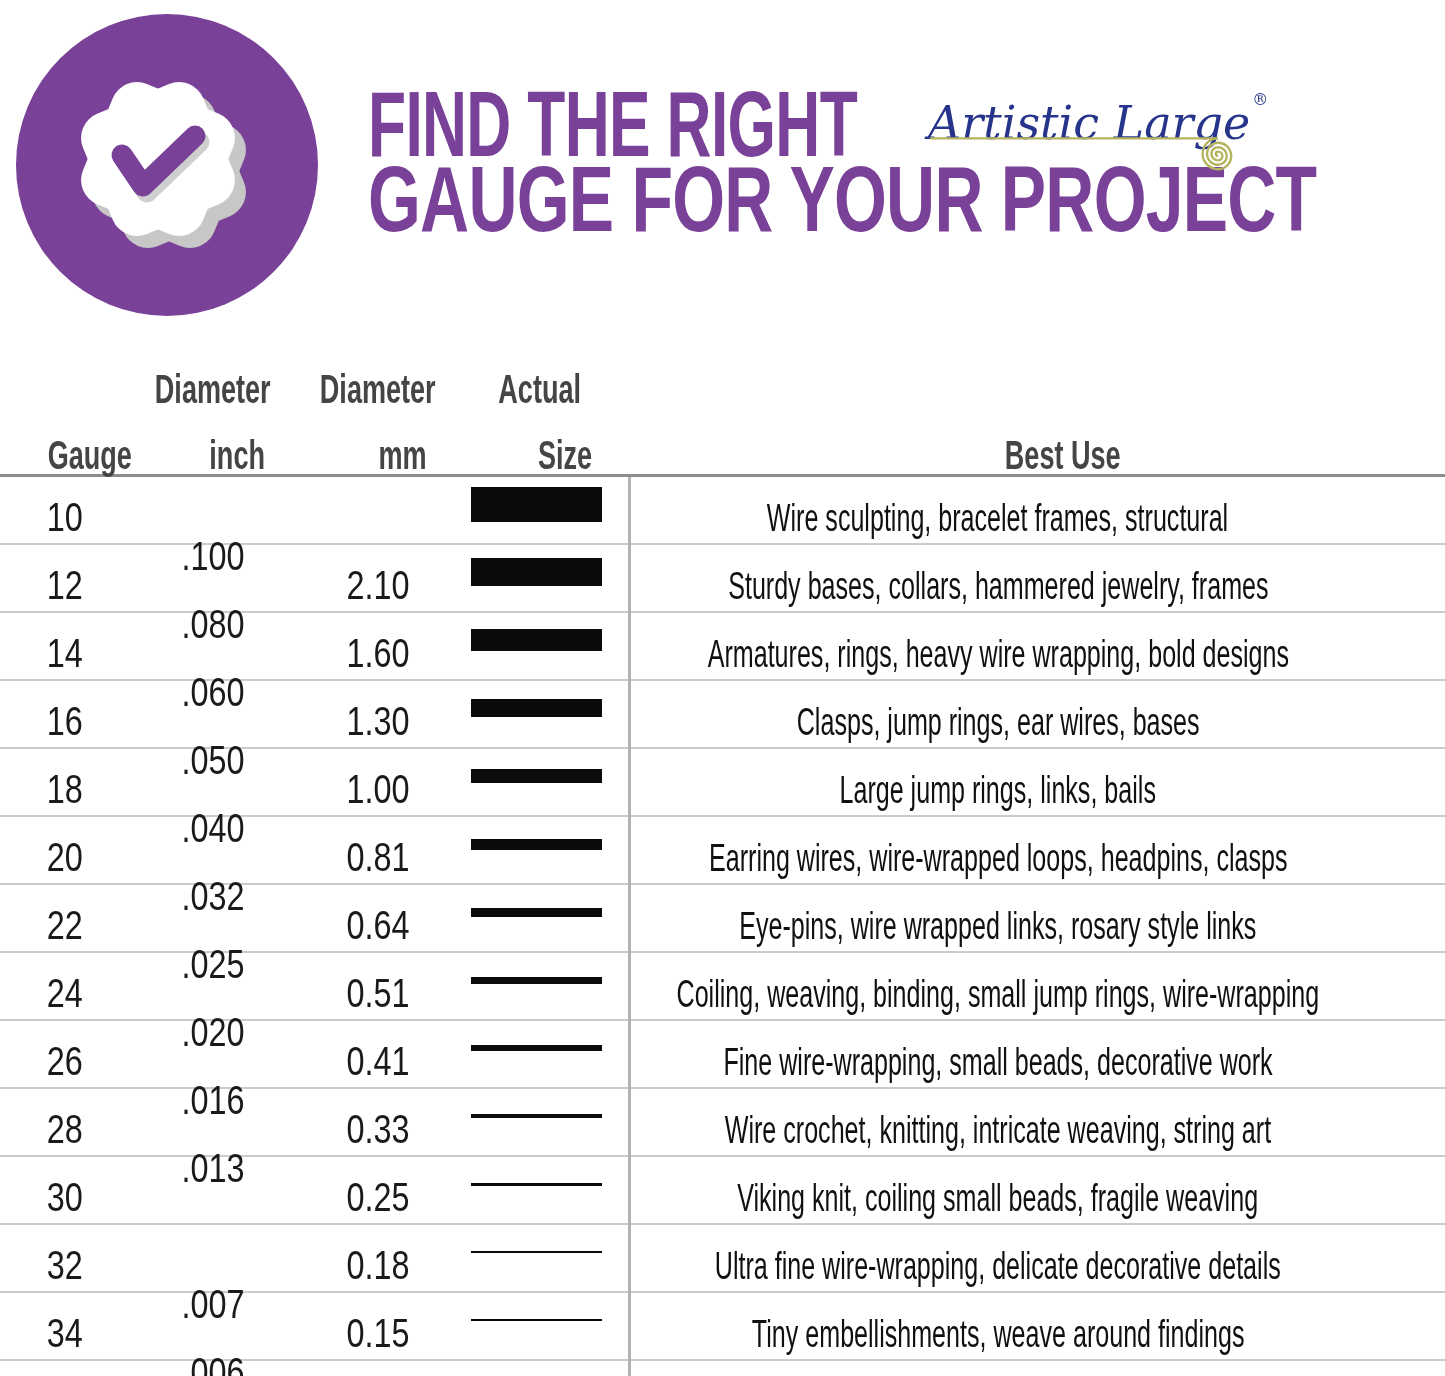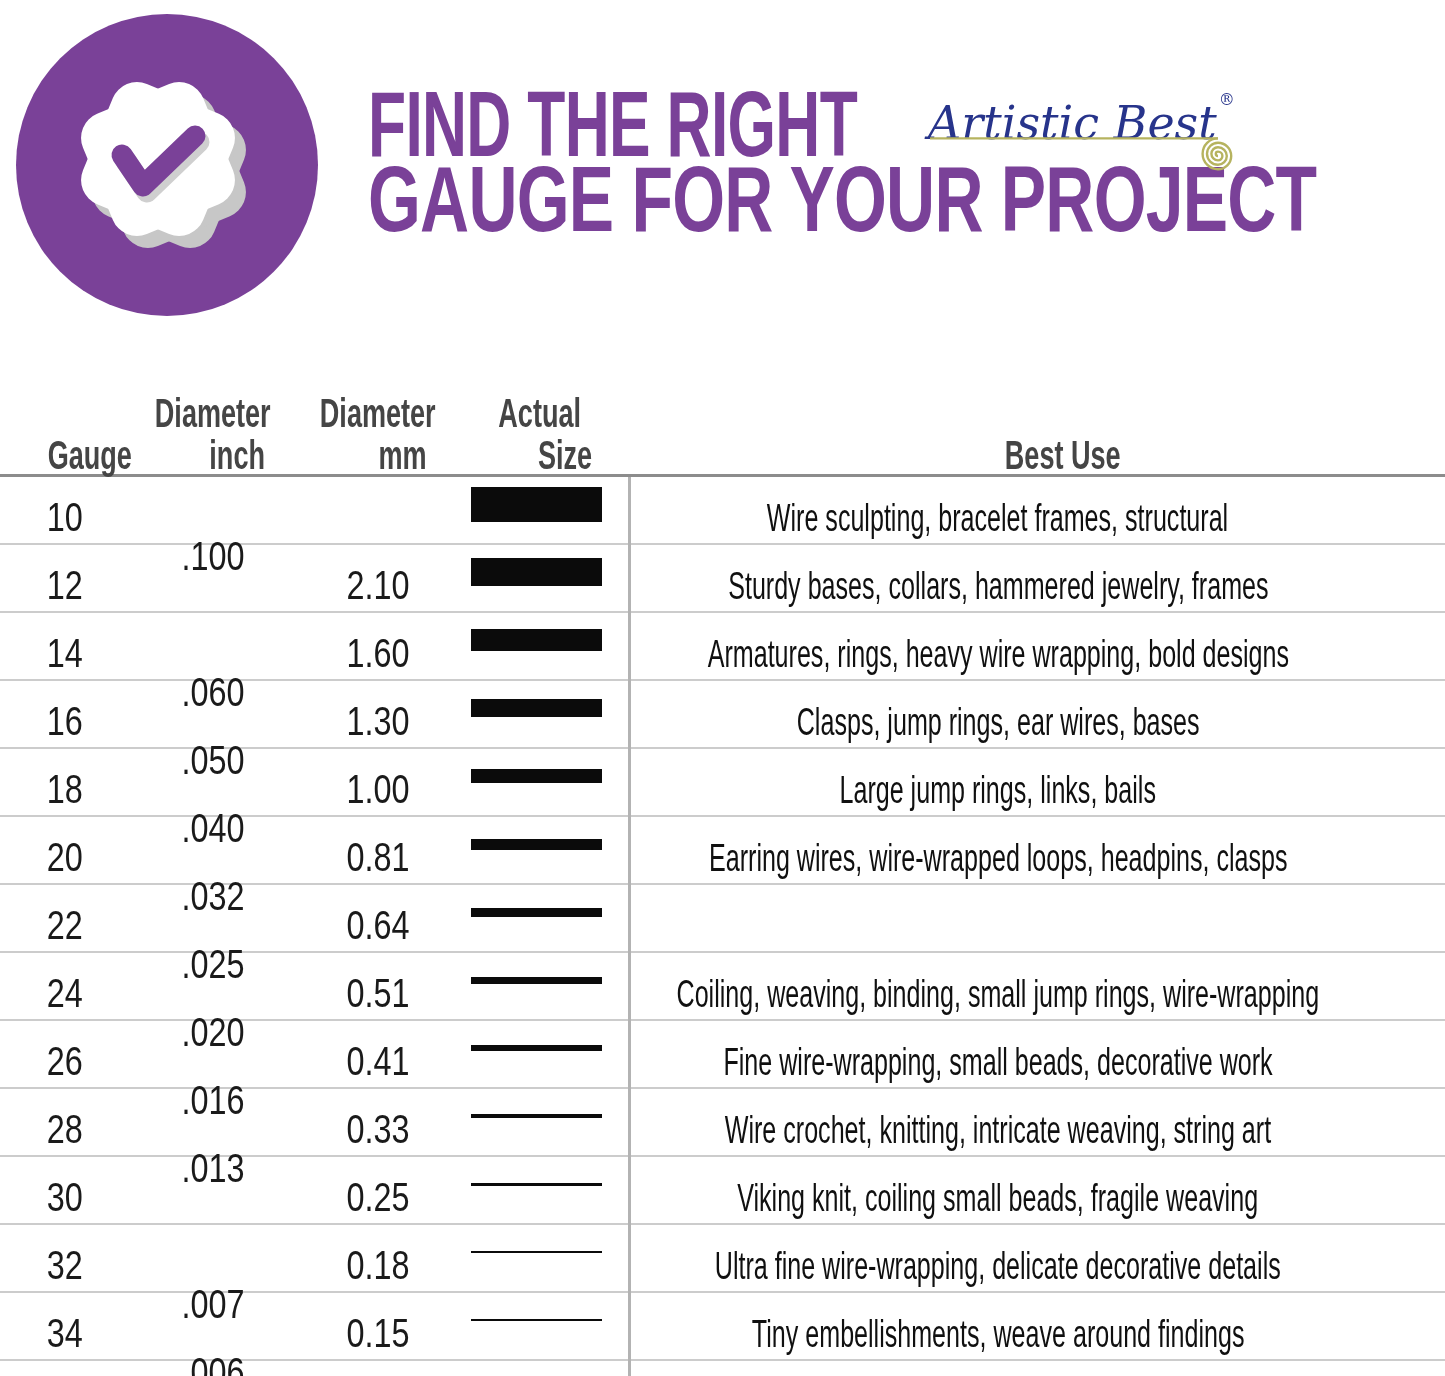--- a/index.html
+++ b/index.html
@@ -24,21 +24,21 @@
   .brand sup { font-size:16px; vertical-align:34px; margin-left:2px; }
   .brand-swoosh { position:absolute; left:900px; top:120px; width:360px; height:80px; }
 
   
   .thead { position:absolute; left:0; top:360px; width:1445px; height:117px;
            border-bottom:3px solid #8c8c8c; }
   .hcell { position:absolute; display:flex; justify-content:center;
            font-weight:bold; color:#454545; font-size:41px; line-height:1;
            white-space:nowrap; }
   .hcell span { display:inline-block; transform:scaleX(0.66); }
-  .hr1 { top:9px;margin-top:24px; } .hr2 { top:75px;margin-left:25px; }
+  .hr1 { top:9px; } .hr2 { top:75px;margin-left:25px; }
   .col-gauge { left:0;     width:130px; }
   .col-inch  { left:140px; width:145px; }
   .col-mm    { left:285px; width:185px; }
   .col-size  { left:460px; width:160px; }
   .col-best  { left:631px; width:814px;align-items:flex-end; }
 
   
   .tbody { position:absolute; left:0; top:477px; width:1445px; }
   .trow  { position:relative; height:68px; border-bottom:2px solid #cccccc; }
   .cell  { position:absolute; top:0; height:100%; display:flex; align-items:center;
@@ -76,21 +76,21 @@
 
       <path d="M112 149 L133 180 L185 130" fill="none" stroke="#cfcfcf" stroke-width="21" stroke-linecap="round" stroke-linejoin="round"></path>
 
       <path d="M108 143 L129 174 L181 124" fill="none" stroke="#7a4198" stroke-width="21" stroke-linecap="round" stroke-linejoin="round"></path>
     </svg>
   </div>
 
   <div class="title-line title-line-1">FIND THE RIGHT</div>
   <div class="title-line title-line-2">GAUGE FOR YOUR PROJECT</div>
 
-  <div class="brand"><span>Artistic Best</span><sup>®</sup></div>
+  <div class="brand"><span>Artistic Large</span><sup>®</sup></div>
   <div class="brand-swoosh">
     <svg width="360" height="80" viewBox="0 0 360 80">
       <path d="M30 18.4 L318 18.4" stroke="#b6b35f" stroke-width="2.4" fill="none"></path>
       <path d="M318 36
                a2.2 2.2 0 0 1 0 -4.4
                a4.4 4.4 0 0 1 0 8.8
                a6.6 6.6 0 0 1 0 -13.2
                a8.8 8.8 0 0 1 0 17.6
                a11 11 0 0 1 0 -22
                a13.2 13.2 0 0 1 0 26.4
@@ -137,20 +137,23 @@
     <div class="size-bar" style="height: 35px; top: 10px;"></div>
     <div class="cell c-best">
           <span>Wire sculpting, bracelet frames, structural</span>
         </div>
   </div>
 
   <div class="trow">
     <div class="cell c-gauge">
           <span>12</span>
         </div>
+    <div class="cell c-inch">
+          <span>.080</span>
+        </div>
     <div class="cell c-mm">
           <span>2.10</span>
         </div>
     <div class="size-bar" style="height: 28px; top: 13px;"></div>
     <div class="cell c-best">
           <span>Sturdy bases, collars, hammered jewelry, frames</span>
         </div>
   </div>
 
   <div class="trow">
@@ -221,20 +224,23 @@
     <div class="cell c-gauge">
           <span>22</span>
         </div>
     <div class="cell c-inch">
           <span>.025</span>
         </div>
     <div class="cell c-mm">
           <span>0.64</span>
         </div>
     <div class="size-bar" style="height: 9px; top: 23px;"></div>
+    <div class="cell c-best">
+          <span>Eye-pins, wire wrapped links, rosary style links</span>
+        </div>
   </div>
 
   <div class="trow">
     <div class="cell c-gauge">
           <span>24</span>
         </div>
     <div class="cell c-inch">
           <span>.020</span>
         </div>
     <div class="cell c-mm">

